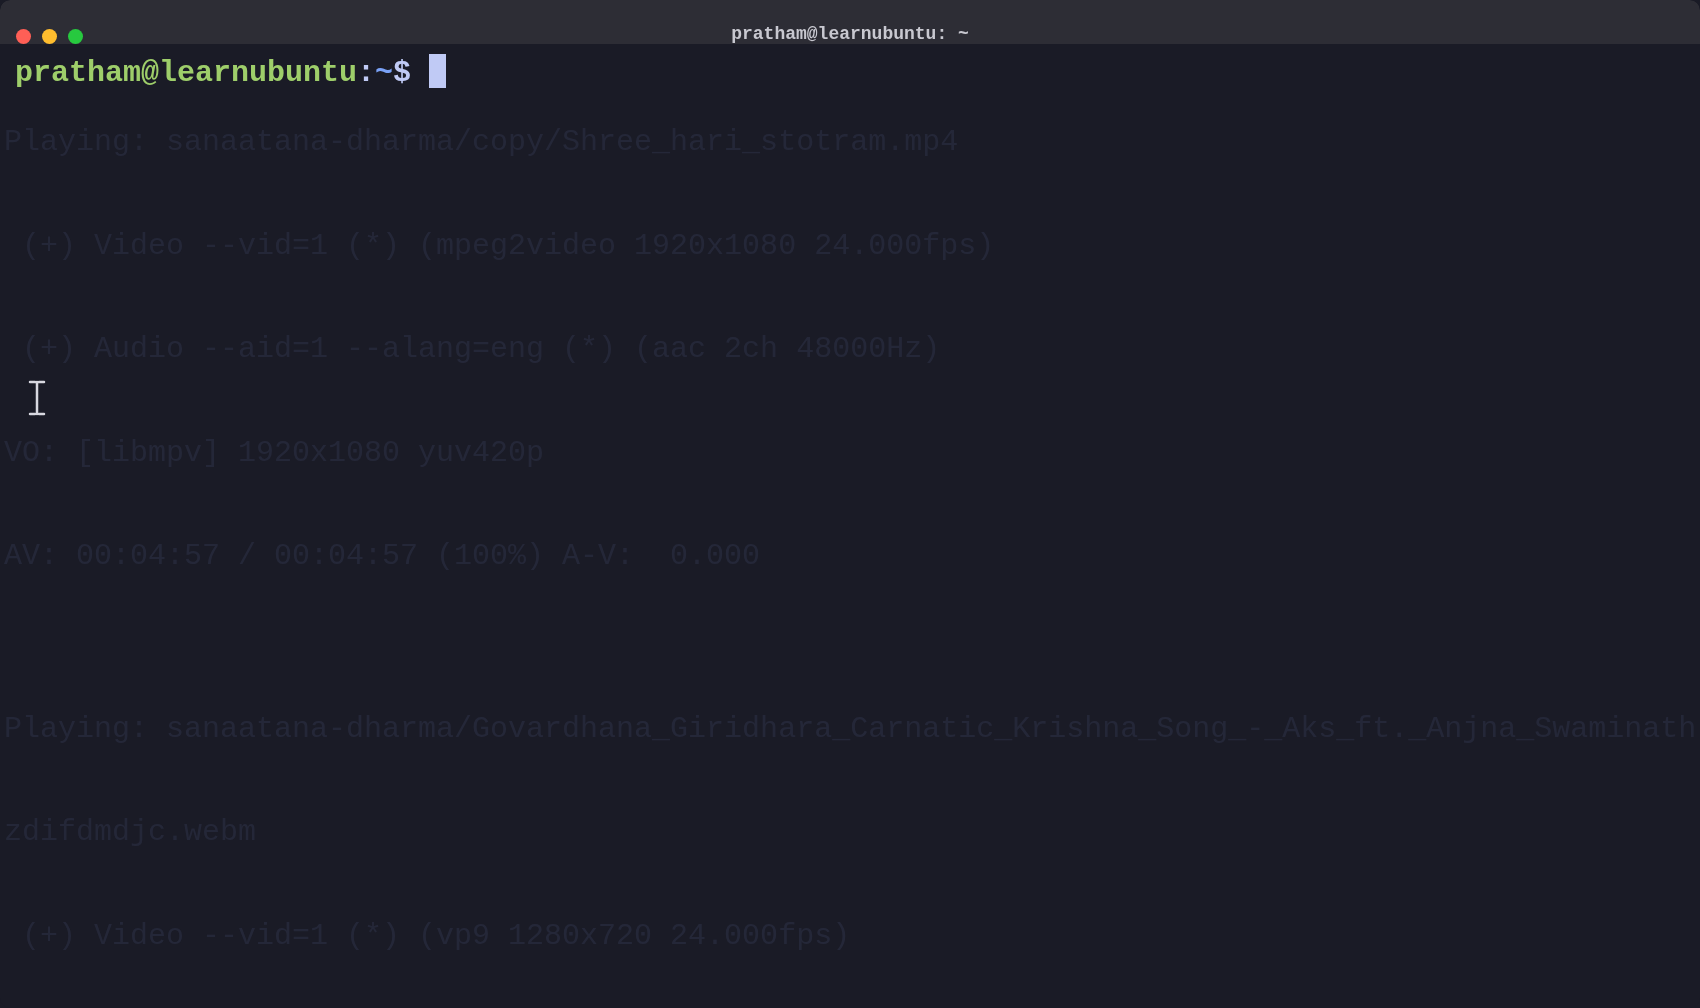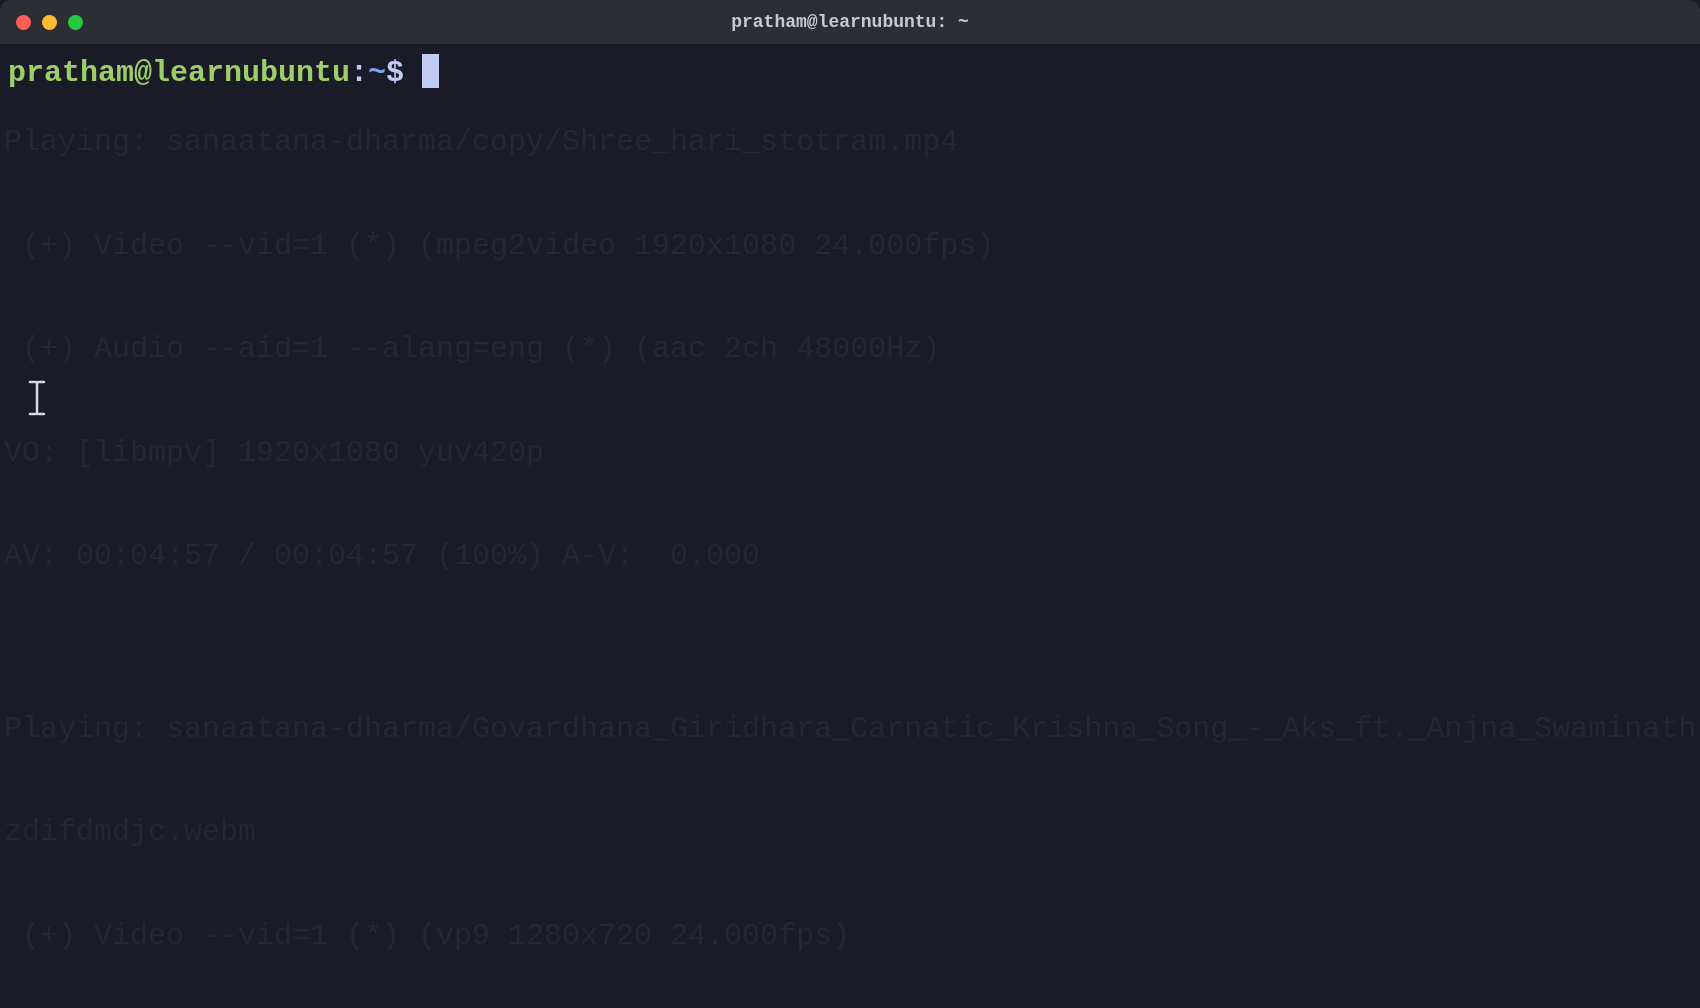--- a/index.html
+++ b/index.html
@@ -21,22 +21,22 @@
       background: #1a1b26;
       border-radius: 10px;
       overflow: hidden;
       display: flex;
       flex-direction: column;
     }
     .titlebar {
       height: 44px;
       background: #2d2d35;
       display: flex;
-      align-items: center;
-      padding: 13px 16px;
+      align-items: flex-end;
+      padding: 0 16px;
       position: relative;
       border-top-left-radius: 10px;
       border-top-right-radius: 10px;
     }
     .traffic-lights {
       display: flex;
       gap: 11px;
       align-items: center;
     }
     .traffic-light {
@@ -50,21 +50,21 @@
     .title {
       position: absolute;
       left: 50%;
       transform: translateX(-50%);
       color: #c8c8d0;
       font-size: 18px;
       font-weight: 600;
     }
     .terminal-body {
       flex: 1;
-      padding: 12px 8px;
+      padding: 12px 15px;
       font-size: 30px;
       line-height: 1.15;
       position: relative;
       cursor: text;
     }
     .prompt-line {
       display: flex;
       align-items: center;
       position: relative;
       z-index: 10;

